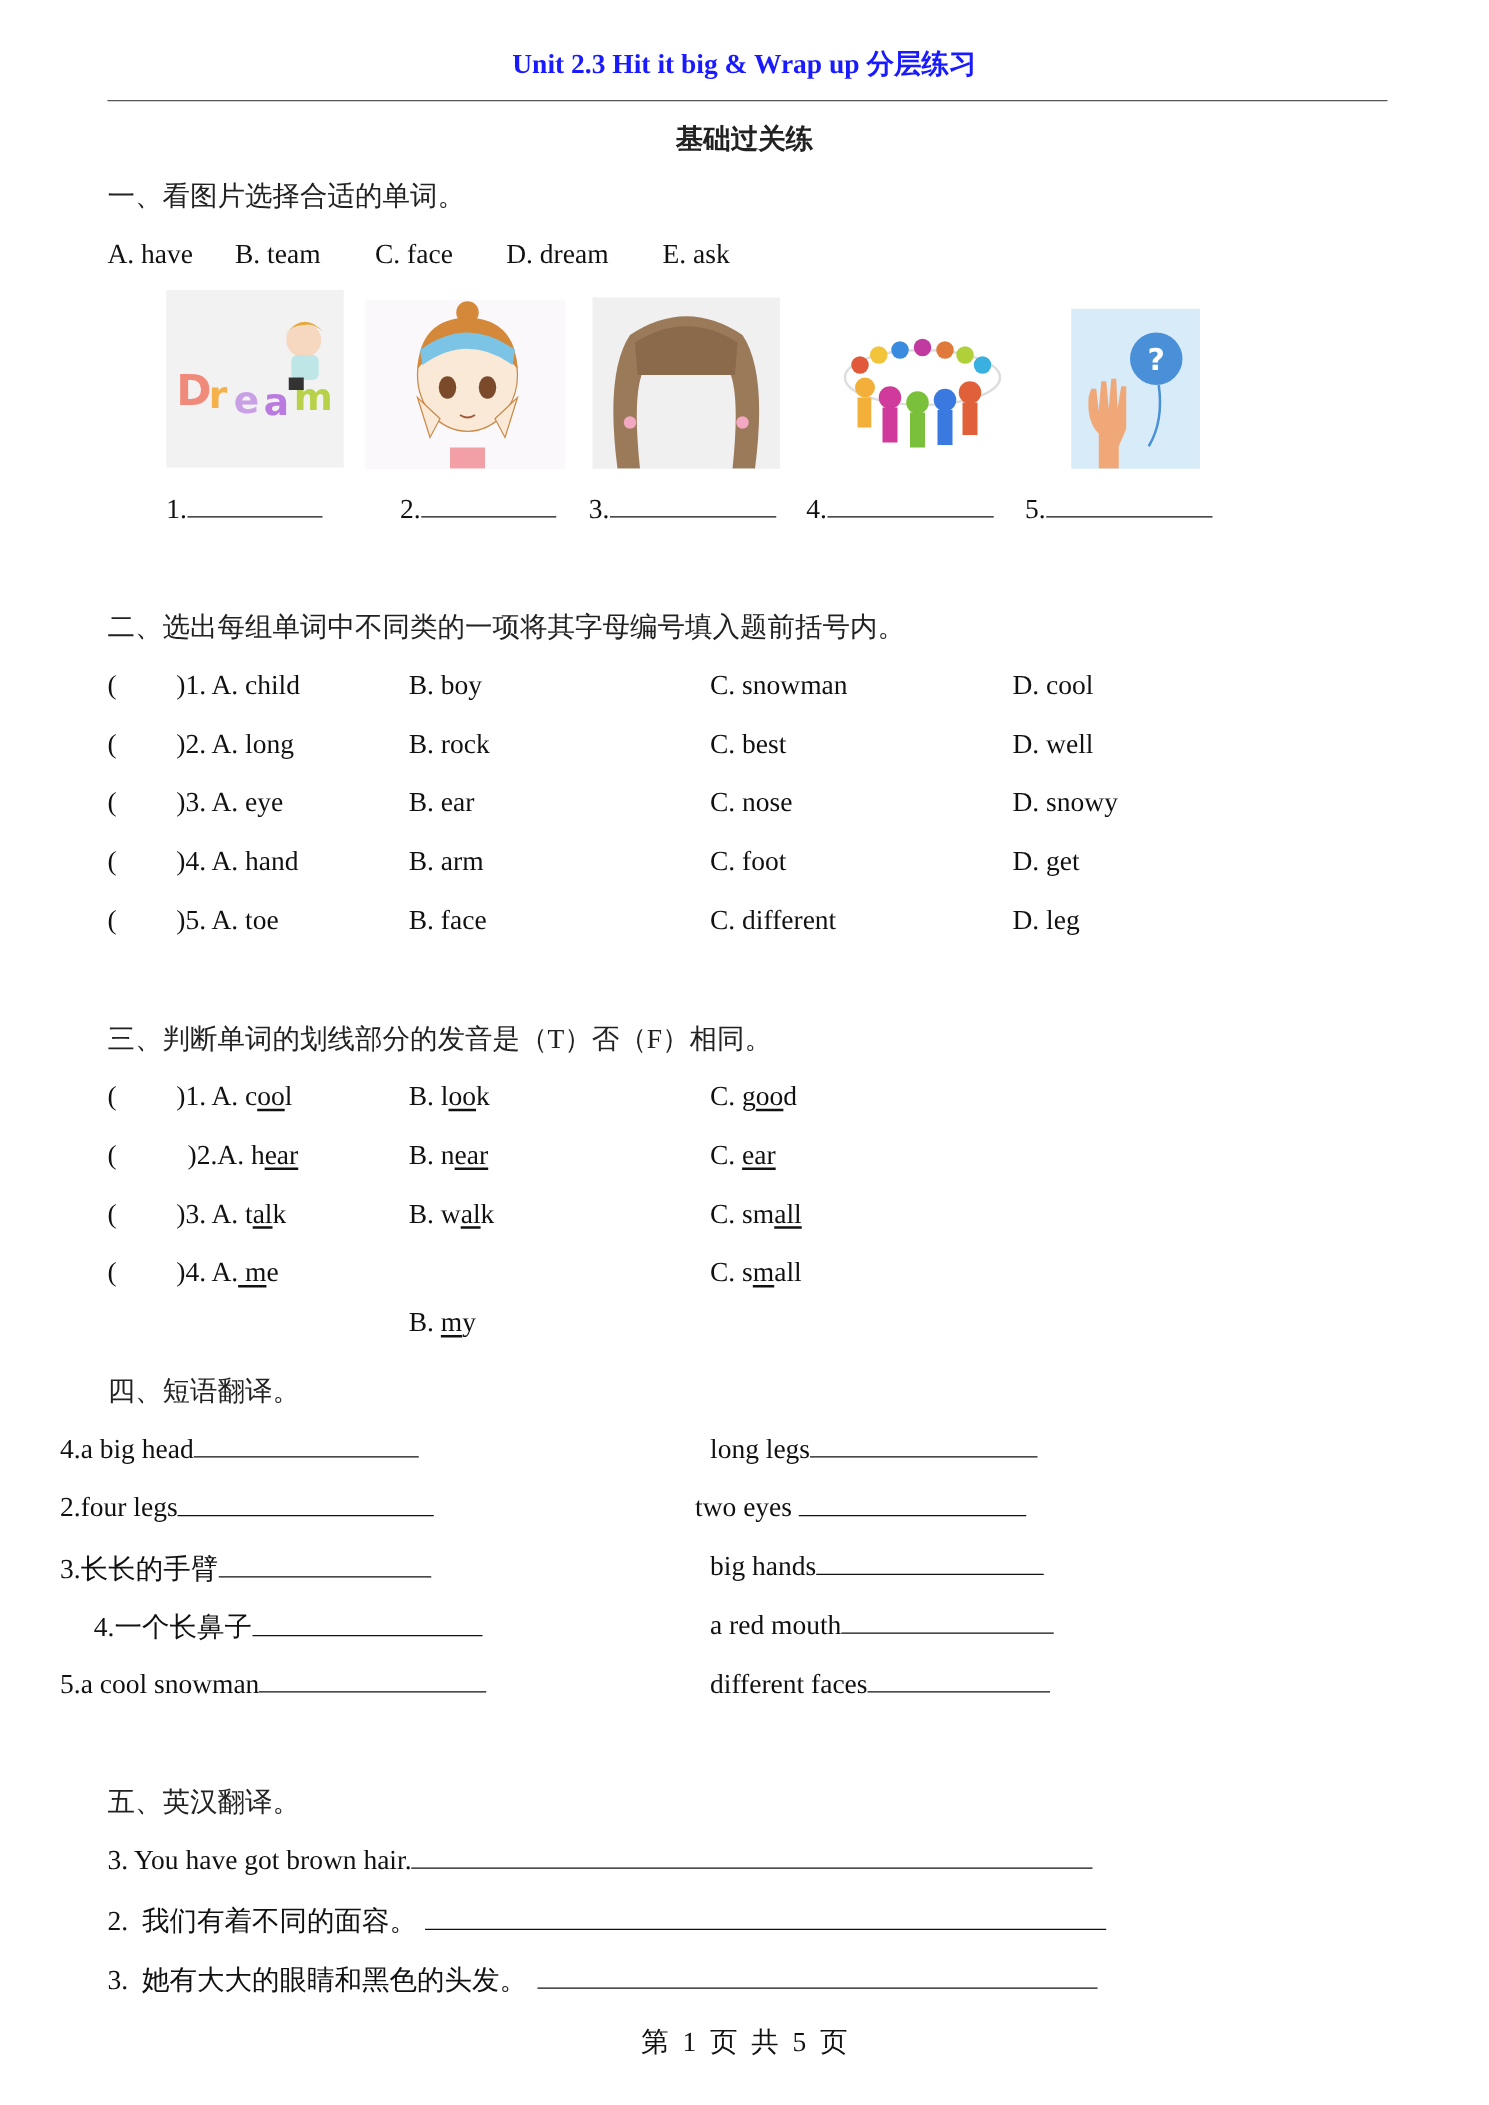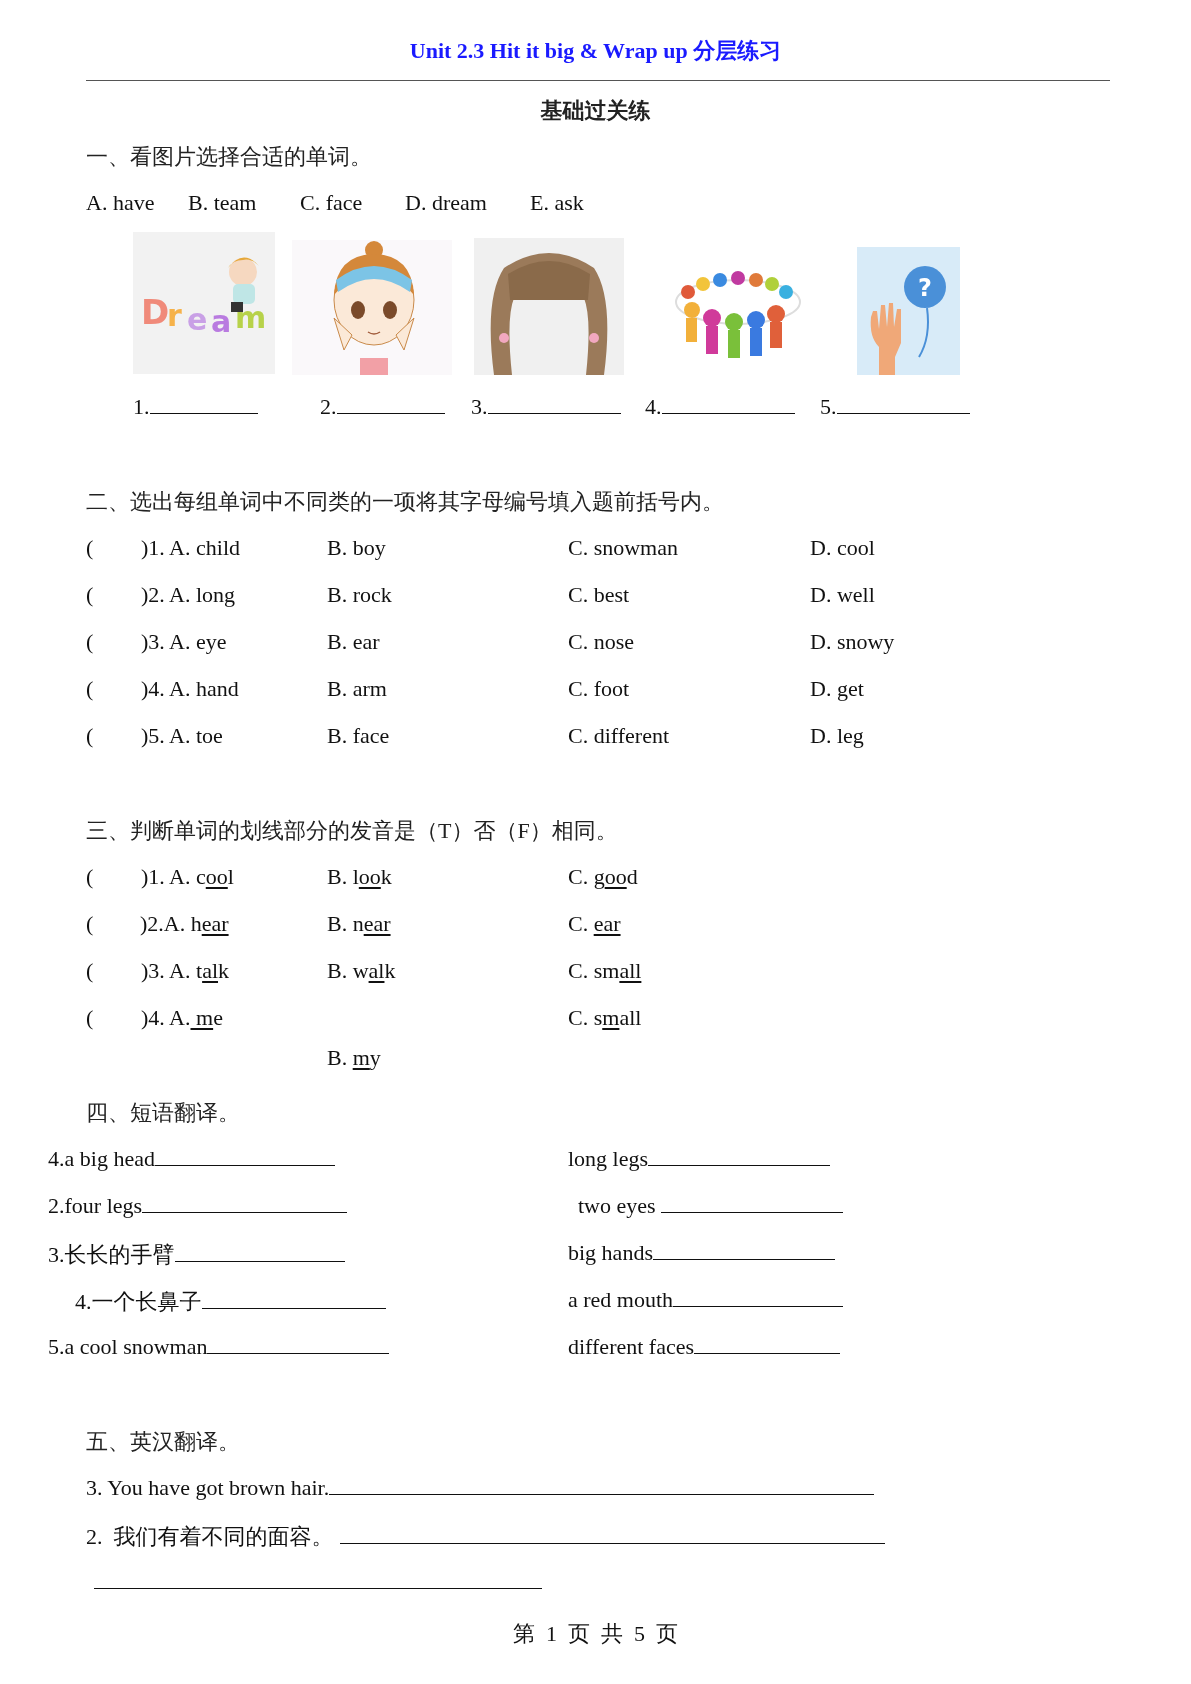--- a/index.html
+++ b/index.html
@@ -150,21 +150,21 @@
 <div class="abs sec" style="left:86px;top:816px;">三、判断单词的划线部分的发音是（T）否（F）相同。</div>
 
 <div>
   <div class="abs txt" style="left:86px;top:864px;">(</div>
   <div class="abs txt" style="left:141px;top:864px;"><span>)1. A. </span><span>c</span><span class="u">oo</span><span>l</span></div>
   <div class="abs txt" style="left:327px;top:864px;"><span>B. </span><span>l</span><span class="u">oo</span><span>k</span></div>
   <div class="abs txt" style="left:568px;top:864px;"><span>C. </span><span>g</span><span class="u">oo</span><span>d</span></div>
 </div>
 <div>
   <div class="abs txt" style="left:86px;top:911px;">(</div>
-  <div class="abs txt" style="left:140px;top:911px;"><span>)2.A. </span><span>h</span><span class="u">ear</span><span></span></div>
+  <div class="abs txt" style="left:150px;top:911px;"><span>)2.A. </span><span>h</span><span class="u">ear</span><span></span></div>
   <div class="abs txt" style="left:327px;top:911px;"><span>B. </span><span>n</span><span class="u">ear</span><span></span></div>
   <div class="abs txt" style="left:568px;top:911px;"><span>C. </span><span></span><span class="u">ear</span><span></span></div>
 </div>
 <div>
   <div class="abs txt" style="left:86px;top:958px;">(</div>
   <div class="abs txt" style="left:141px;top:958px;"><span>)3. A. </span><span>t</span><span class="u">al</span><span>k</span></div>
   <div class="abs txt" style="left:327px;top:958px;"><span>B. </span><span>w</span><span class="u">al</span><span>k</span></div>
   <div class="abs txt" style="left:568px;top:958px;"><span>C. </span><span>sm</span><span class="u">all</span><span></span></div>
 </div>
 <div>
@@ -176,24 +176,24 @@
 
 <div class="abs sec" style="left:86px;top:1098px;">四、短语翻译。</div>
 
 <div class="abs txt" style="left:48px;top:1146px;"><span>4.a big head</span><span class="blank" style="width:180px"></span></div>
 <div class="abs txt" style="left:48px;top:1193px;"><span>2.four legs</span><span class="blank" style="width:205px"></span></div>
 <div class="abs txt" style="left:48px;top:1240px;"><span>3.长长的手臂</span><span class="blank" style="width:170px"></span></div>
 <div class="abs txt" style="left:48px;top:1287px;margin-left:27px;"><span>4.一个长鼻子</span><span class="blank" style="width:184px"></span></div>
 <div class="abs txt" style="left:48px;top:1334px;"><span>5.a cool snowman</span><span class="blank" style="width:182px"></span></div>
 
 <div class="abs txt" style="left:568px;top:1146px;"><span>long legs</span><span class="blank" style="width:182px"></span></div>
-<div class="abs txt" style="left:578px;top:1193px;"><span style="white-space:pre">two eyes </span><span class="blank" style="width:182px"></span></div>
+<div class="abs txt" style="left:556px;top:1193px;"><span style="white-space:pre">two eyes </span><span class="blank" style="width:182px"></span></div>
 <div class="abs txt" style="left:568px;top:1240px;"><span>big hands</span><span class="blank" style="width:182px"></span></div>
 <div class="abs txt" style="left:568px;top:1287px;"><span>a red mouth</span><span class="blank" style="width:170px"></span></div>
 <div class="abs txt" style="left:568px;top:1334px;"><span>different faces</span><span class="blank" style="width:146px"></span></div>
 
 <div class="abs sec" style="left:86px;top:1427px;">五、英汉翻译。</div>
 
 <div class="abs txt" style="left:86px;top:1475px;"><span>3. You have got brown hair.</span><span class="blank" style="width:545px"></span></div>
 <div class="abs txt" style="left:86px;top:1522px;"><span style="white-space:pre">2.  我们有着不同的面容。</span><span class="blank" style="width:545px;margin-left:6px"></span></div>
-<div class="abs txt" style="left:86px;top:1569px;"><span class="blank" style="width:448px;margin-left:8px"></span></div>
+<div class="abs txt" style="left:86px;top:1569px;"><span style="white-space:pre">3.  她有大大的眼睛和黑色的头发。</span><span class="blank" style="width:448px;margin-left:8px"></span></div>
 
 <div class="abs" style="left:0;width:1191px;top:1619px;text-align:center;font-size:22px;white-space:pre;">第  1  页  共  5  页</div>
 
 </body></html>

